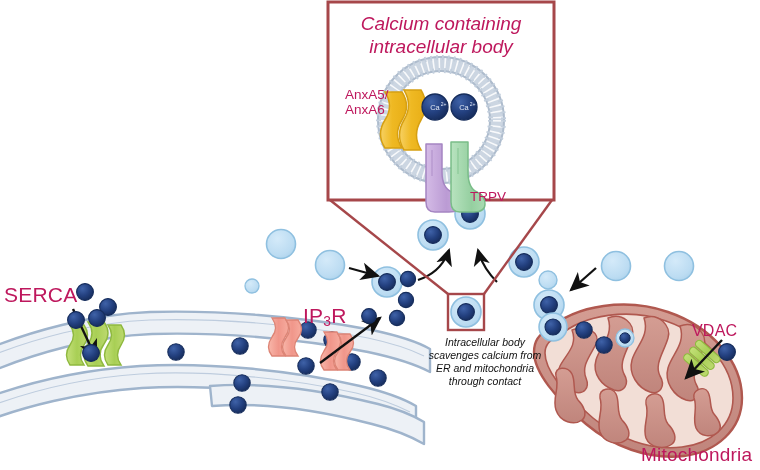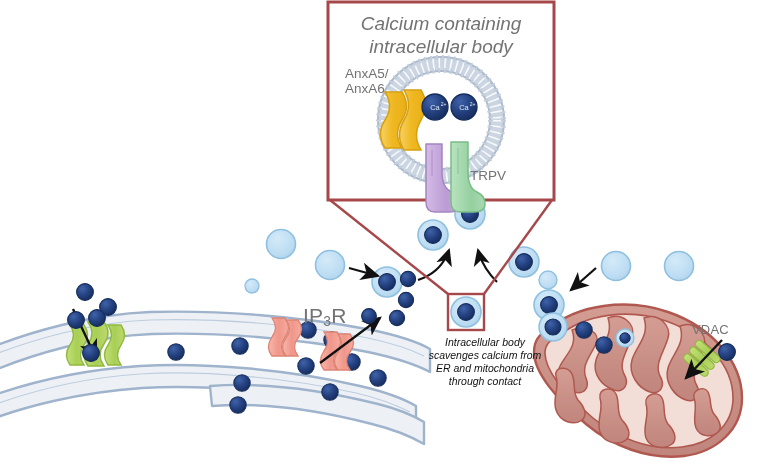--- a/index.html
+++ b/index.html
@@ -15,26 +15,26 @@
     overflow:hidden;
   }
   #scene{
     position:absolute;
     inset:0;
     width:760px;
     height:470px;
   }
   .lbl{
     position:absolute;
-    color:#737373;
+    color:#be185d;
     white-space:pre;
     pointer-events:none;
   }
   .lbl-big{ font-size:21px; letter-spacing:.2px; }
-  .lbl-mid{ font-size:13.5px; line-height:15px; }
+  .lbl-mid{ font-size:13.5px; line-height:15px;margin-top:21px; }
   .lbl-inset-title{
     font-size:19px;
     font-style:italic;
     line-height:23px;
     text-align:center;
     width:230px;
   }
   .cap{
     position:absolute;
     font-size:10.5px;
@@ -330,25 +330,27 @@
   </svg>
 
   <div class="lbl lbl-inset-title" style="left:326px; top:12px;">Calcium containing
 intracellular body</div>
 
   <div class="lbl lbl-mid" style="left:345px; top:66px;">AnxA5/
 AnxA6</div>
 
   <div class="lbl lbl-mid" style="left:470px; top:168px;">TRPV</div>
 
+  <div class="lbl lbl-big" style="left:4px; top:283px;">SERCA</div>
 
   <div class="lbl lbl-big" style="left:303px; top:288px;margin-top:16px;"><span>IP</span><span class="sub">3</span><span>R</span></div>
 
-  <div class="lbl lbl-big" style="left:692px; top:322px; font-size:13px;">VDAC</div>
-
+  <div class="lbl lbl-big" style="left:692px; top:322px; font-size:16px;">VDAC</div>
+
+  <div class="lbl lbl-big" style="left:641px; top:444px; font-size:19px;">Mitochondria</div>
 
 
   <div class="cap" style="left:410px; top:336px; width:150px;">Intracellular body
 scavenges calcium from
 ER and mitochondria
 through contact</div>
 
 </div>
 
 </body></html>

